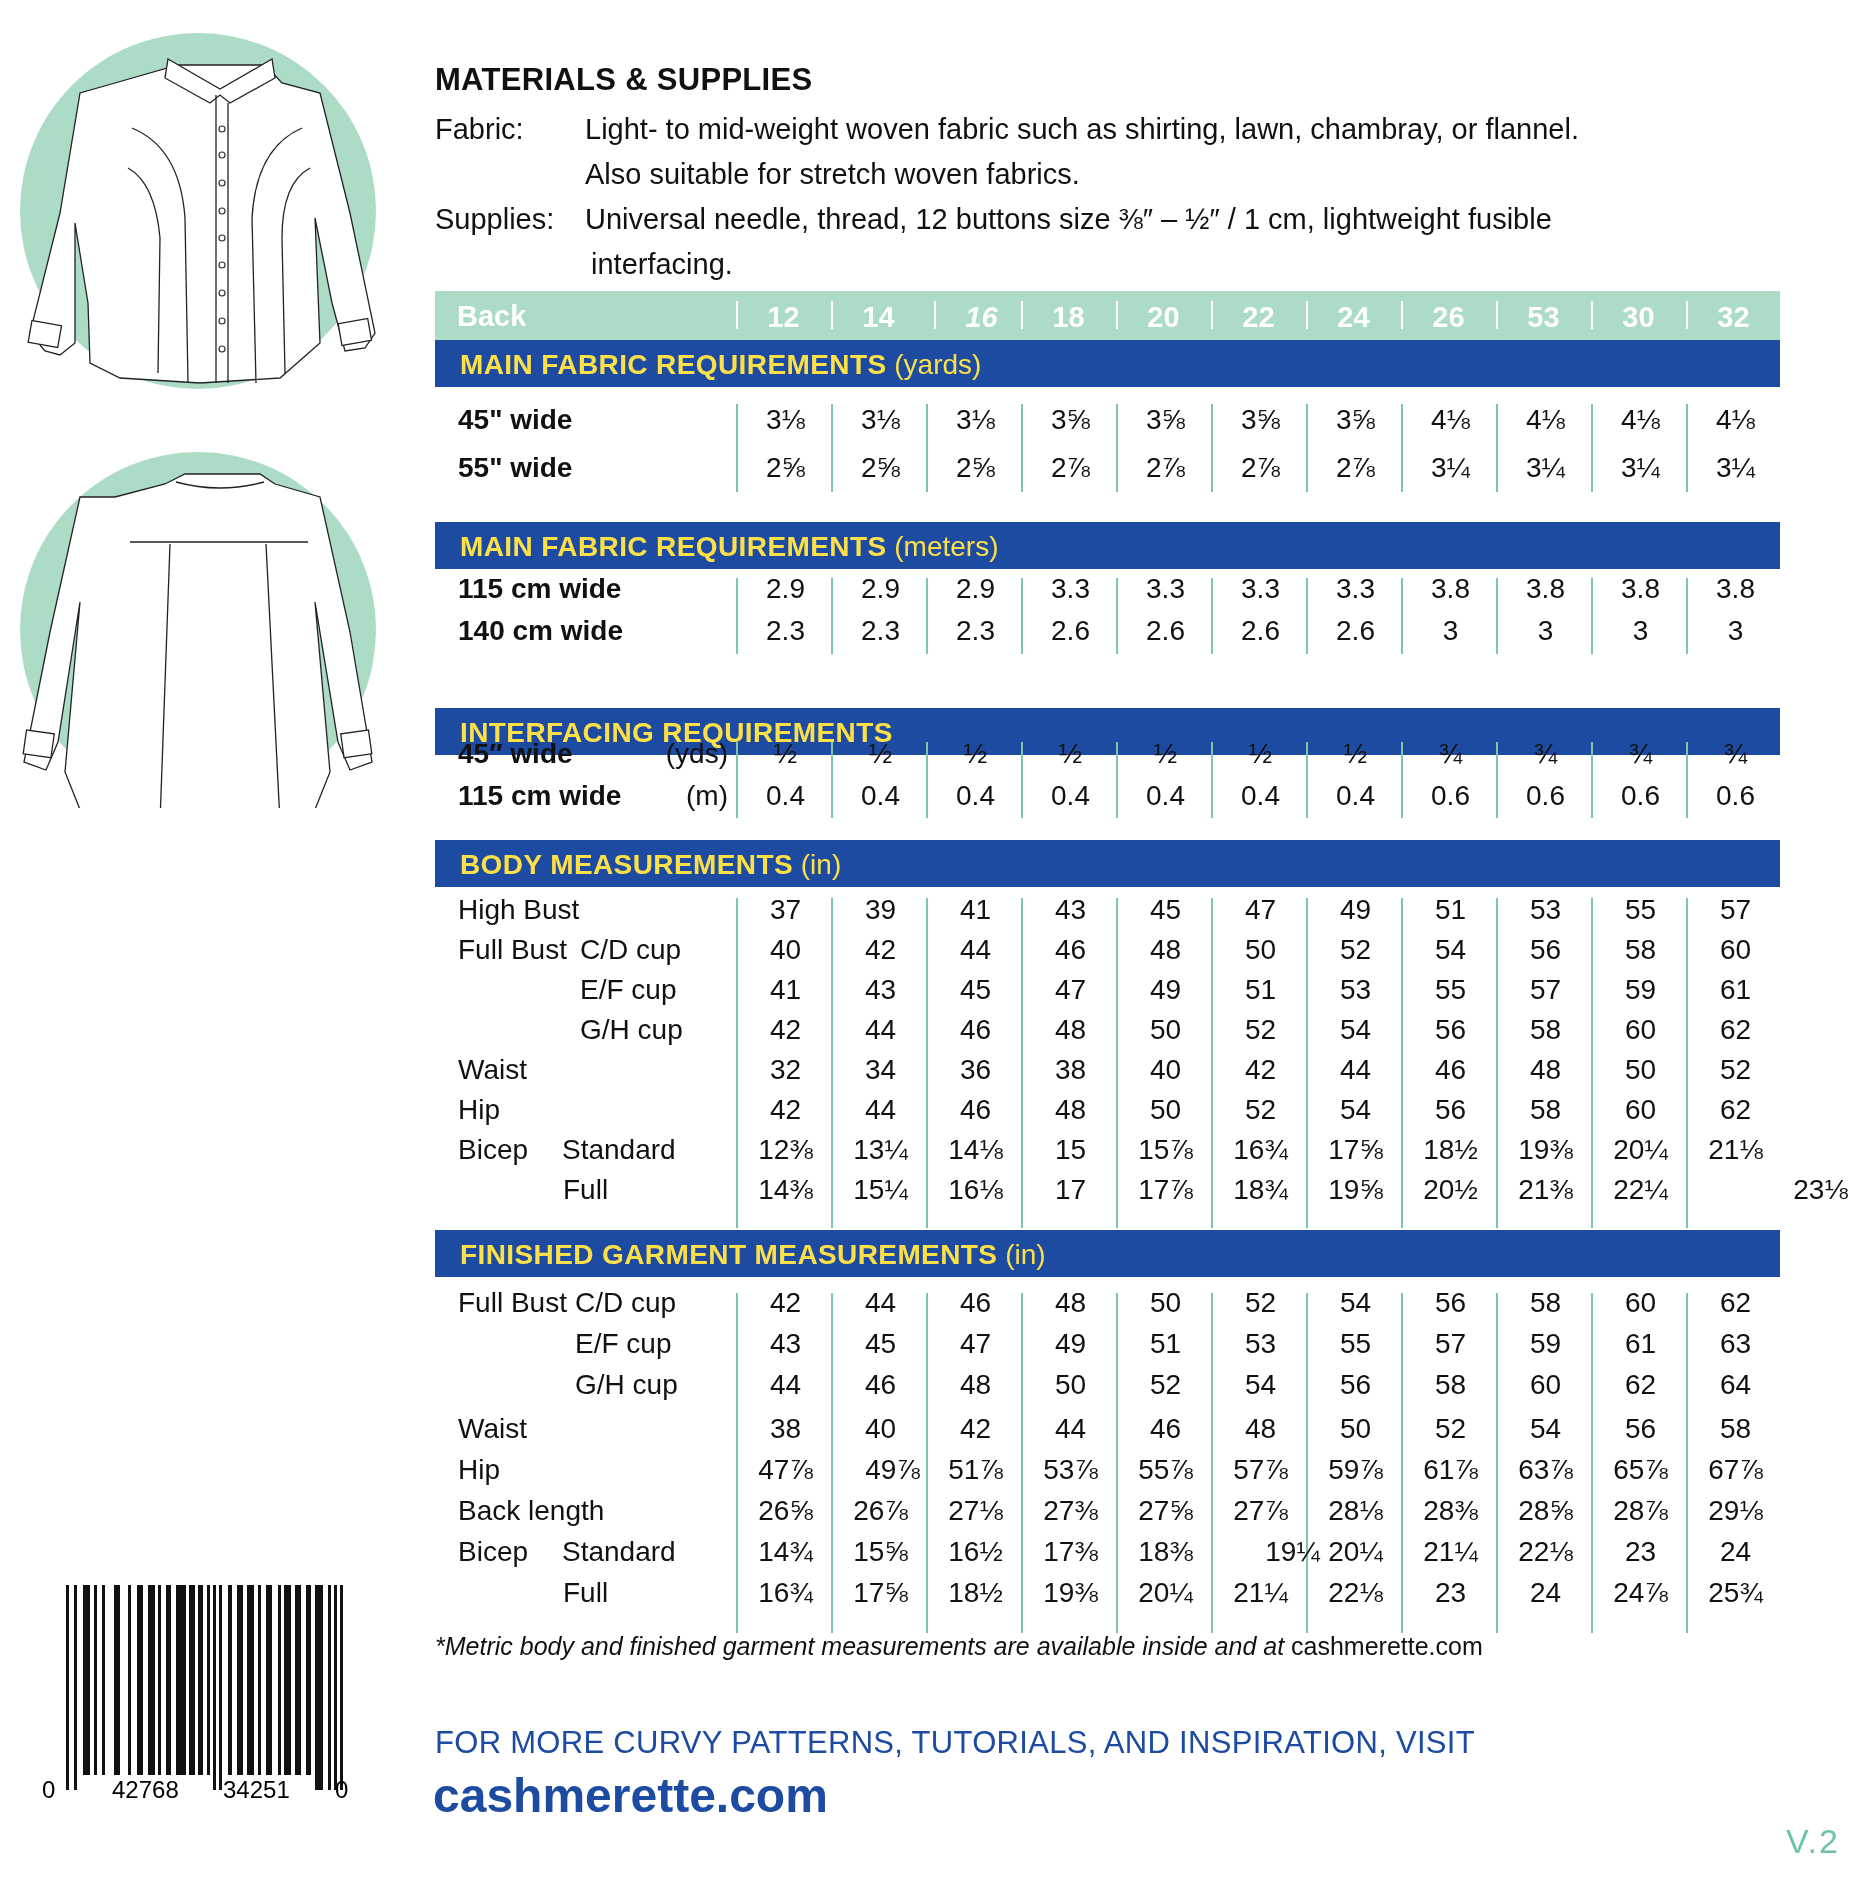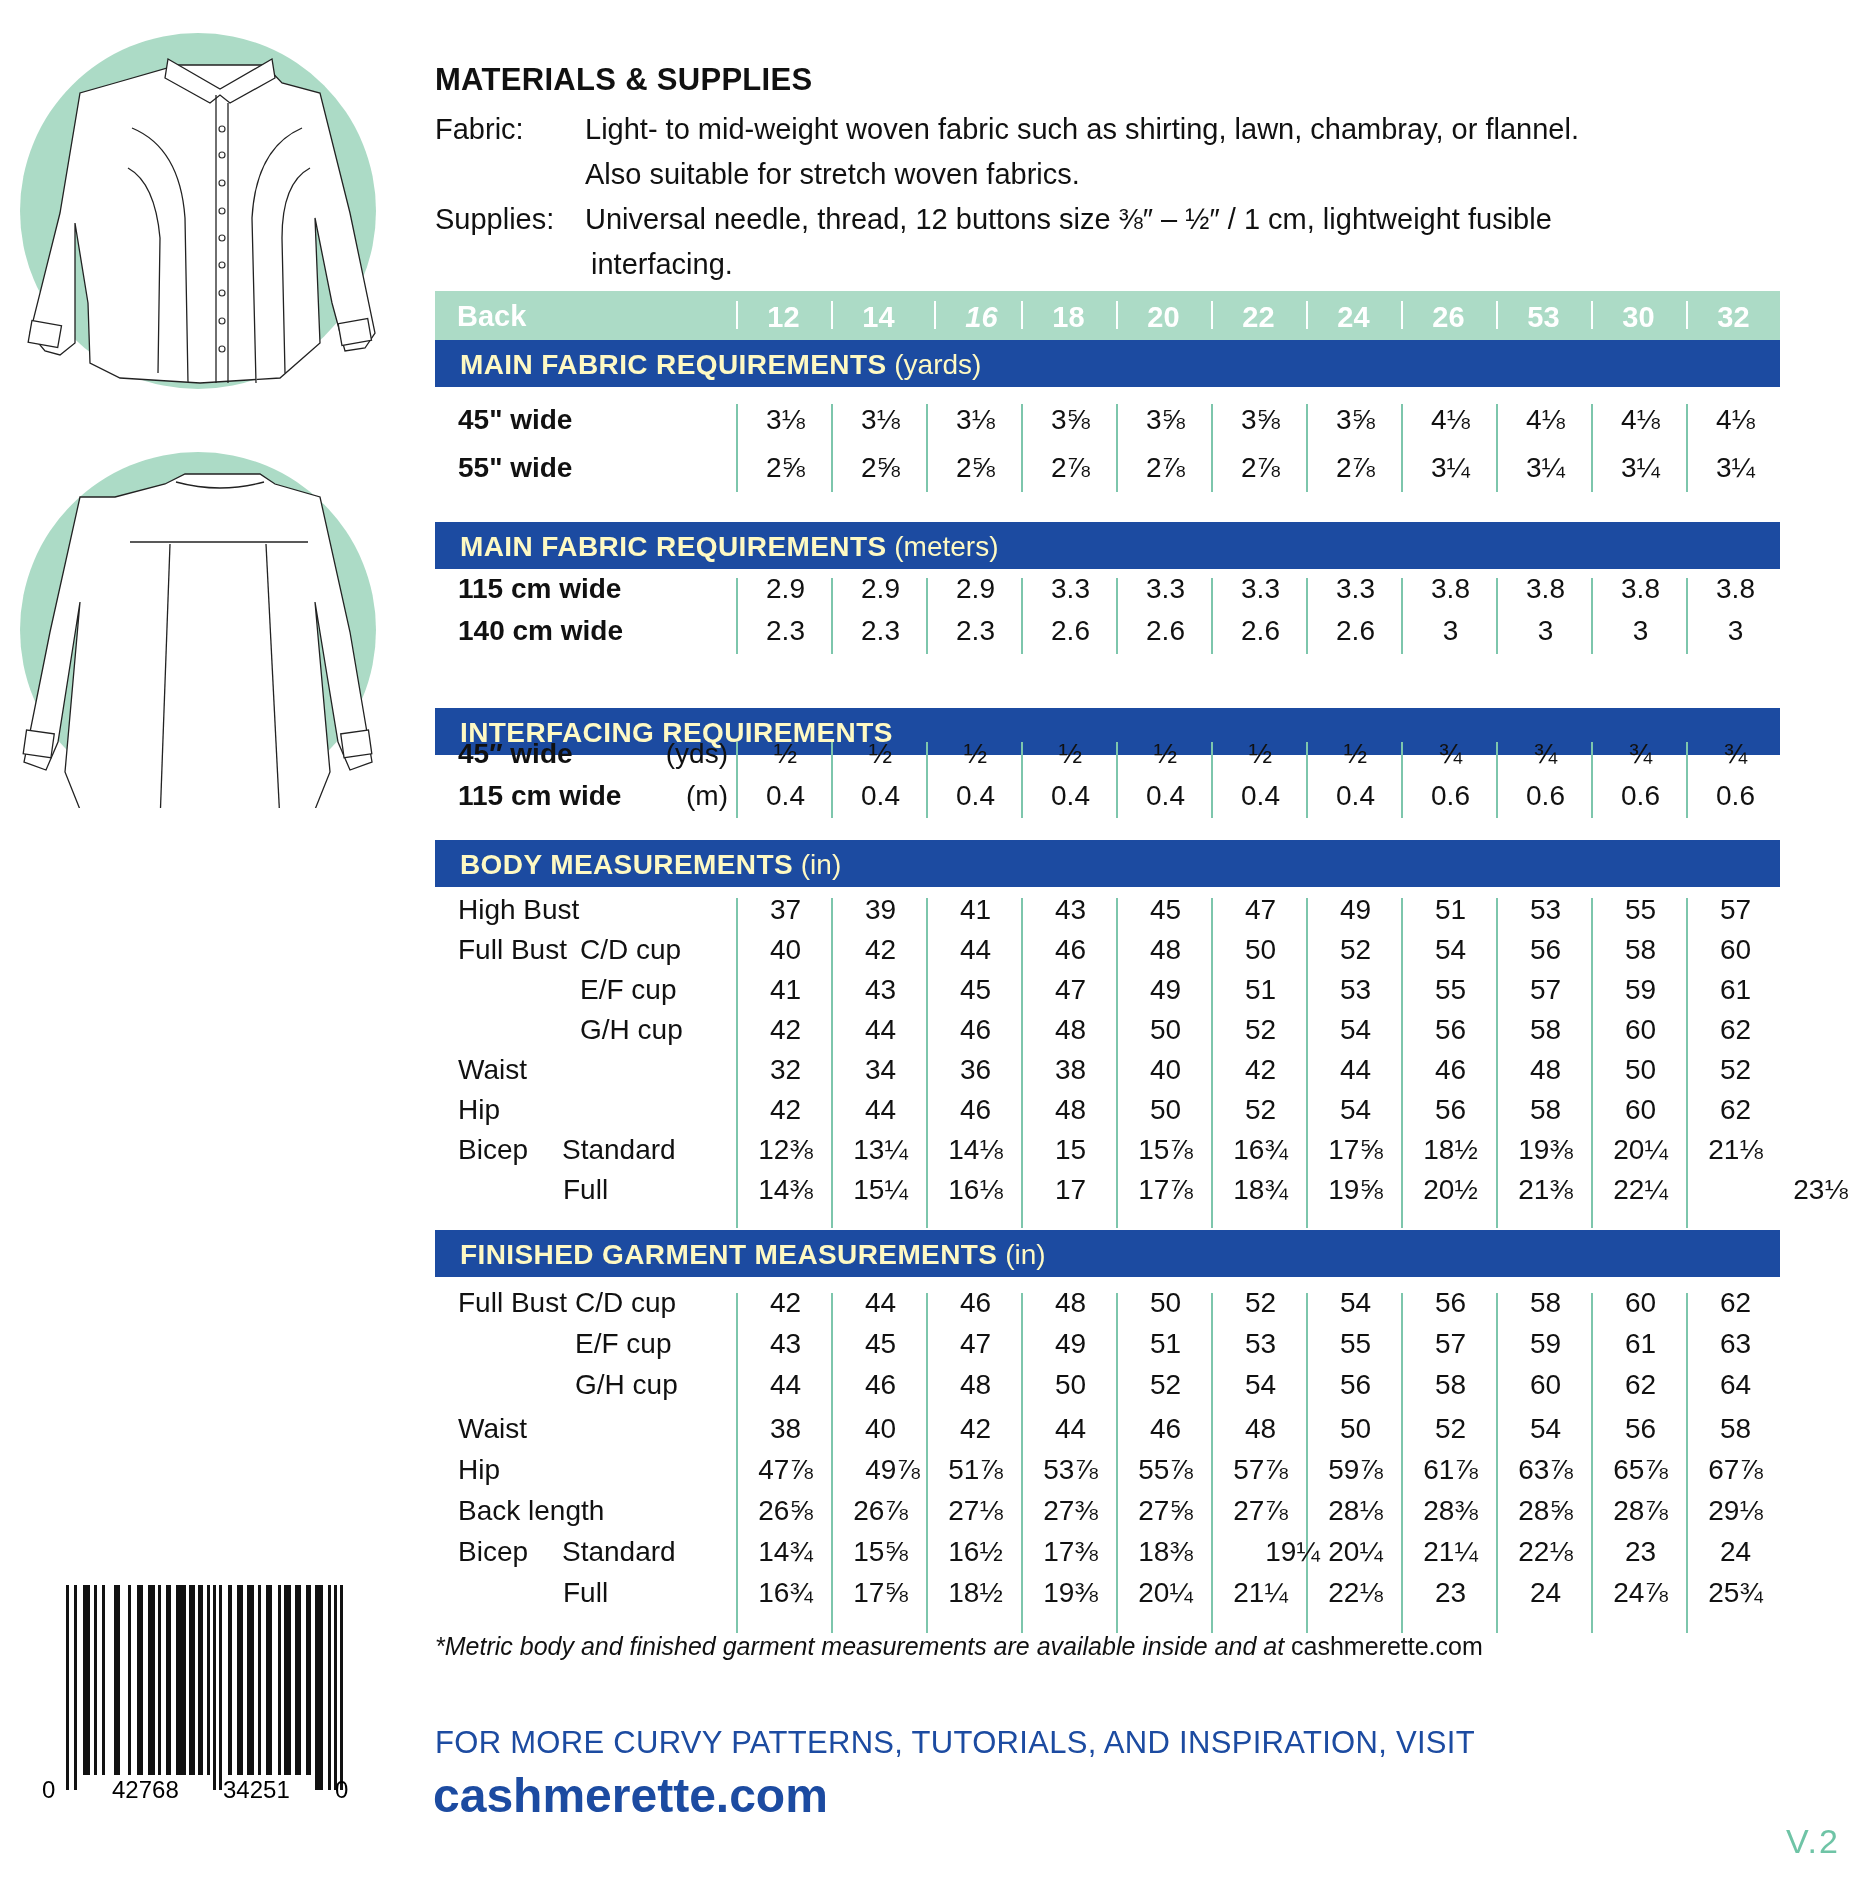--- a/index.html
+++ b/index.html
@@ -18,21 +18,21 @@
   .mat-cont { position:absolute; left:585px; font-size:29px; line-height:45px; white-space:nowrap; }
 
   
   .size-bar { position:absolute; left:435px; top:291px; width:1345px; height:49px; background:#acdbc6; color:#fff;
               font-weight:bold; font-size:29px; }
   .size-bar .lab { position:absolute; left:22px; top:9px; }
   .size-bar .col { position:absolute; top:0; width:95px; height:49px; text-align:center; line-height:53px; }
   .size-bar .col::before { content:""; position:absolute; left:0; top:10px; height:28px; width:2px; background:#fff; }
 
   
-  .sec { position:absolute; left:435px; width:1345px; height:47px; background:#1c4ba1; color:#fef9c3;
+  .sec { position:absolute; left:435px; width:1345px; height:47px; background:#1c4ba1; color:#fde047;
          font-size:28px; line-height:49px; white-space:nowrap; }
   .sec .t { font-weight:bold; margin-left:25px; letter-spacing:0.4px; }
   .sec .u { font-weight:normal; }
 
   
   .row { position:absolute; left:435px; width:1345px; height:40px; font-size:28px; line-height:40px; white-space:nowrap; }
   .row .l1 { position:absolute; left:23px; }
   .row .l2 { position:absolute; }
   .row .v { position:absolute; width:95px; text-align:center; top:0; }
   .bold { font-weight:bold; }

